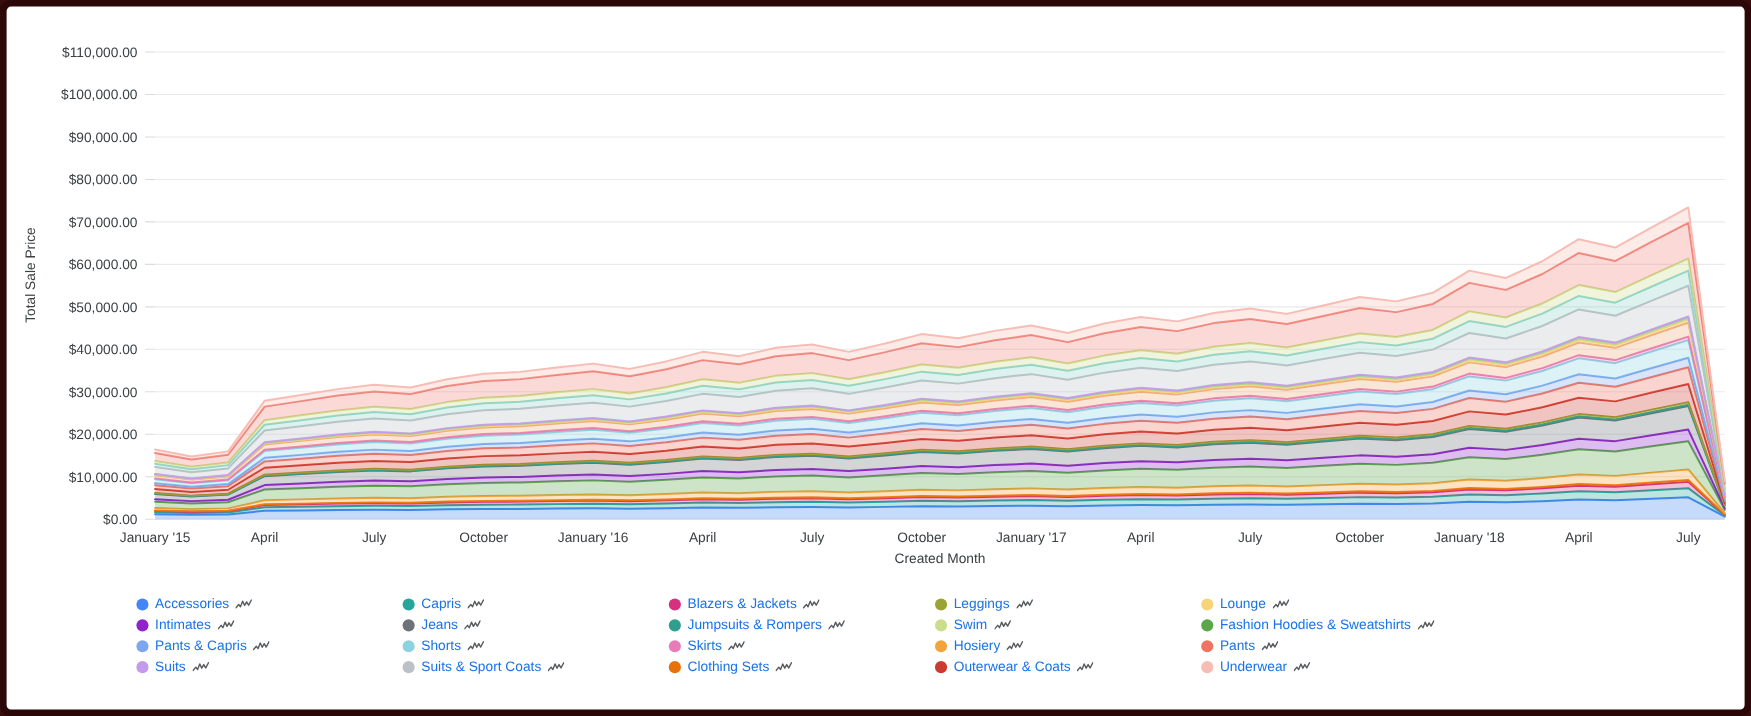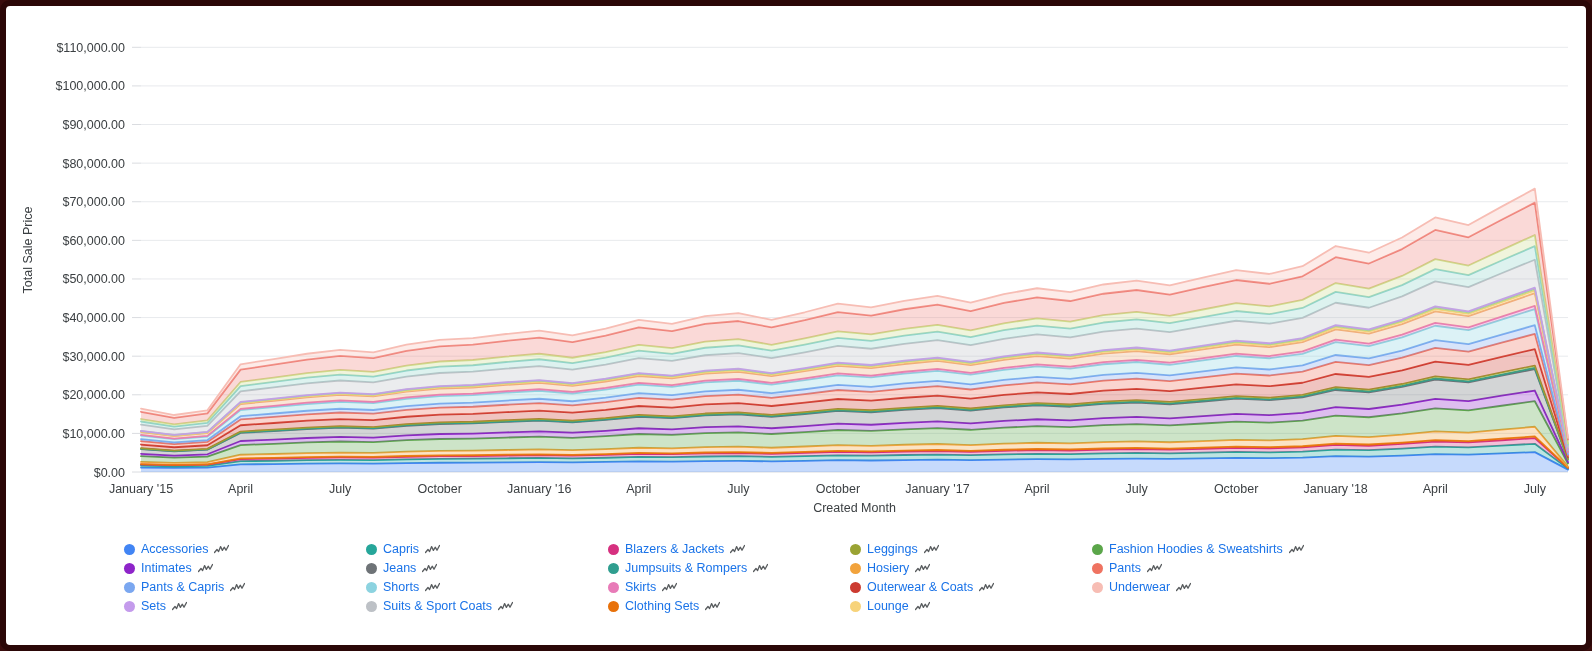--- a/index.html
+++ b/index.html
@@ -210,21 +210,21 @@
       </div>
       <div class="legend-item">
         <span class="legend-dot" style="background: rgb(123, 167, 240);"></span>
         <span class="legend-label">Pants &amp; Capris</span>
         <svg class="spark-icon" width="15" height="11" viewBox="0 0 15 11">
           <path d="M0.5 8.5 L3 5.5 L4.6 7.6 L6.6 2.6 L8.4 6.4 L10.2 3.2 L12 6.2 L14.5 1.5" fill="none" stroke="#3c4043" stroke-width="1.3" stroke-linejoin="round" stroke-linecap="round"></path>
         </svg>
       </div>
       <div class="legend-item">
         <span class="legend-dot" style="background: rgb(196, 155, 236);"></span>
-        <span class="legend-label">Sets</span>
+        <span class="legend-label">Suits</span>
         <svg class="spark-icon" width="15" height="11" viewBox="0 0 15 11">
           <path d="M0.5 8.5 L3 5.5 L4.6 7.6 L6.6 2.6 L8.4 6.4 L10.2 3.2 L12 6.2 L14.5 1.5" fill="none" stroke="#3c4043" stroke-width="1.3" stroke-linejoin="round" stroke-linecap="round"></path>
         </svg>
       </div>
       <div class="legend-item">
         <span class="legend-dot" style="background: rgb(38, 166, 154);"></span>
         <span class="legend-label">Capris</span>
         <svg class="spark-icon" width="15" height="11" viewBox="0 0 15 11">
           <path d="M0.5 8.5 L3 5.5 L4.6 7.6 L6.6 2.6 L8.4 6.4 L10.2 3.2 L12 6.2 L14.5 1.5" fill="none" stroke="#3c4043" stroke-width="1.3" stroke-linejoin="round" stroke-linecap="round"></path>
         </svg>
@@ -279,20 +279,27 @@
         </svg>
       </div>
       <div class="legend-item">
         <span class="legend-dot" style="background: rgb(154, 163, 51);"></span>
         <span class="legend-label">Leggings</span>
         <svg class="spark-icon" width="15" height="11" viewBox="0 0 15 11">
           <path d="M0.5 8.5 L3 5.5 L4.6 7.6 L6.6 2.6 L8.4 6.4 L10.2 3.2 L12 6.2 L14.5 1.5" fill="none" stroke="#3c4043" stroke-width="1.3" stroke-linejoin="round" stroke-linecap="round"></path>
         </svg>
       </div>
       <div class="legend-item">
+        <span class="legend-dot" style="background: rgb(205, 220, 138);"></span>
+        <span class="legend-label">Swim</span>
+        <svg class="spark-icon" width="15" height="11" viewBox="0 0 15 11">
+          <path d="M0.5 8.5 L3 5.5 L4.6 7.6 L6.6 2.6 L8.4 6.4 L10.2 3.2 L12 6.2 L14.5 1.5" fill="none" stroke="#3c4043" stroke-width="1.3" stroke-linejoin="round" stroke-linecap="round"></path>
+        </svg>
+      </div>
+      <div class="legend-item">
         <span class="legend-dot" style="background: rgb(242, 163, 60);"></span>
         <span class="legend-label">Hosiery</span>
         <svg class="spark-icon" width="15" height="11" viewBox="0 0 15 11">
           <path d="M0.5 8.5 L3 5.5 L4.6 7.6 L6.6 2.6 L8.4 6.4 L10.2 3.2 L12 6.2 L14.5 1.5" fill="none" stroke="#3c4043" stroke-width="1.3" stroke-linejoin="round" stroke-linecap="round"></path>
         </svg>
       </div>
       <div class="legend-item">
         <span class="legend-dot" style="background: rgb(204, 59, 48);"></span>
         <span class="legend-label">Outerwear &amp; Coats</span>
         <svg class="spark-icon" width="15" height="11" viewBox="0 0 15 11">

